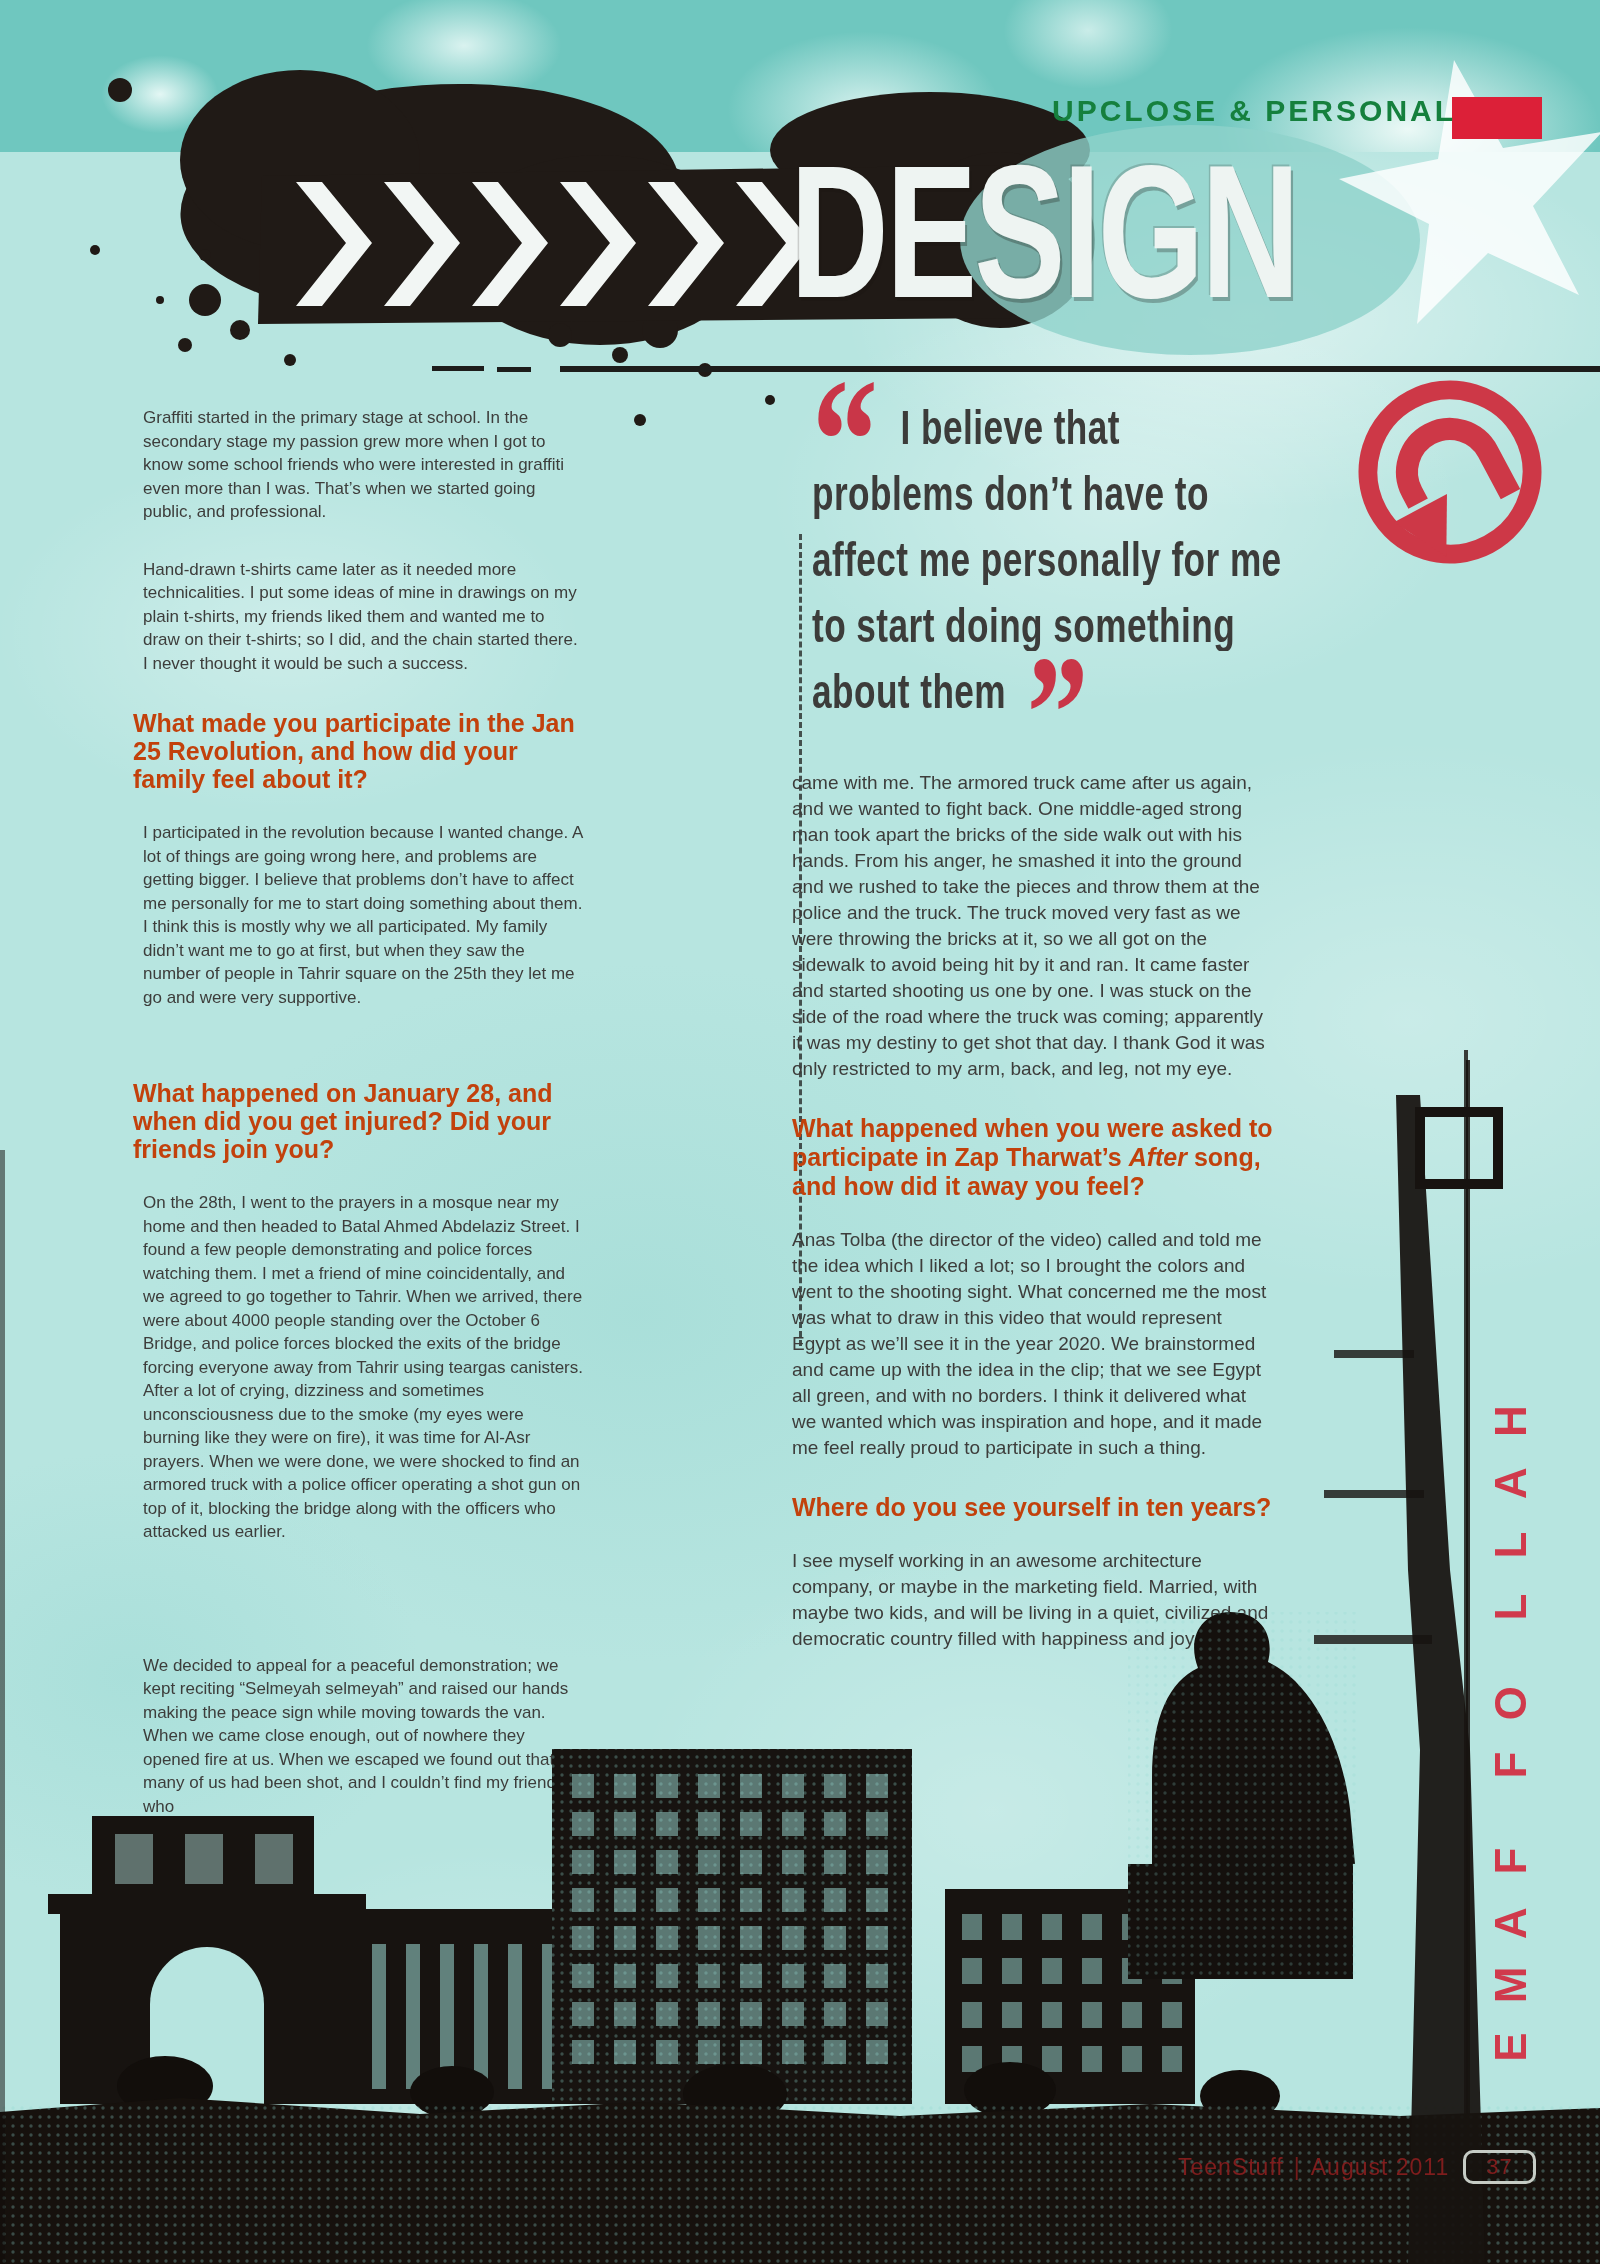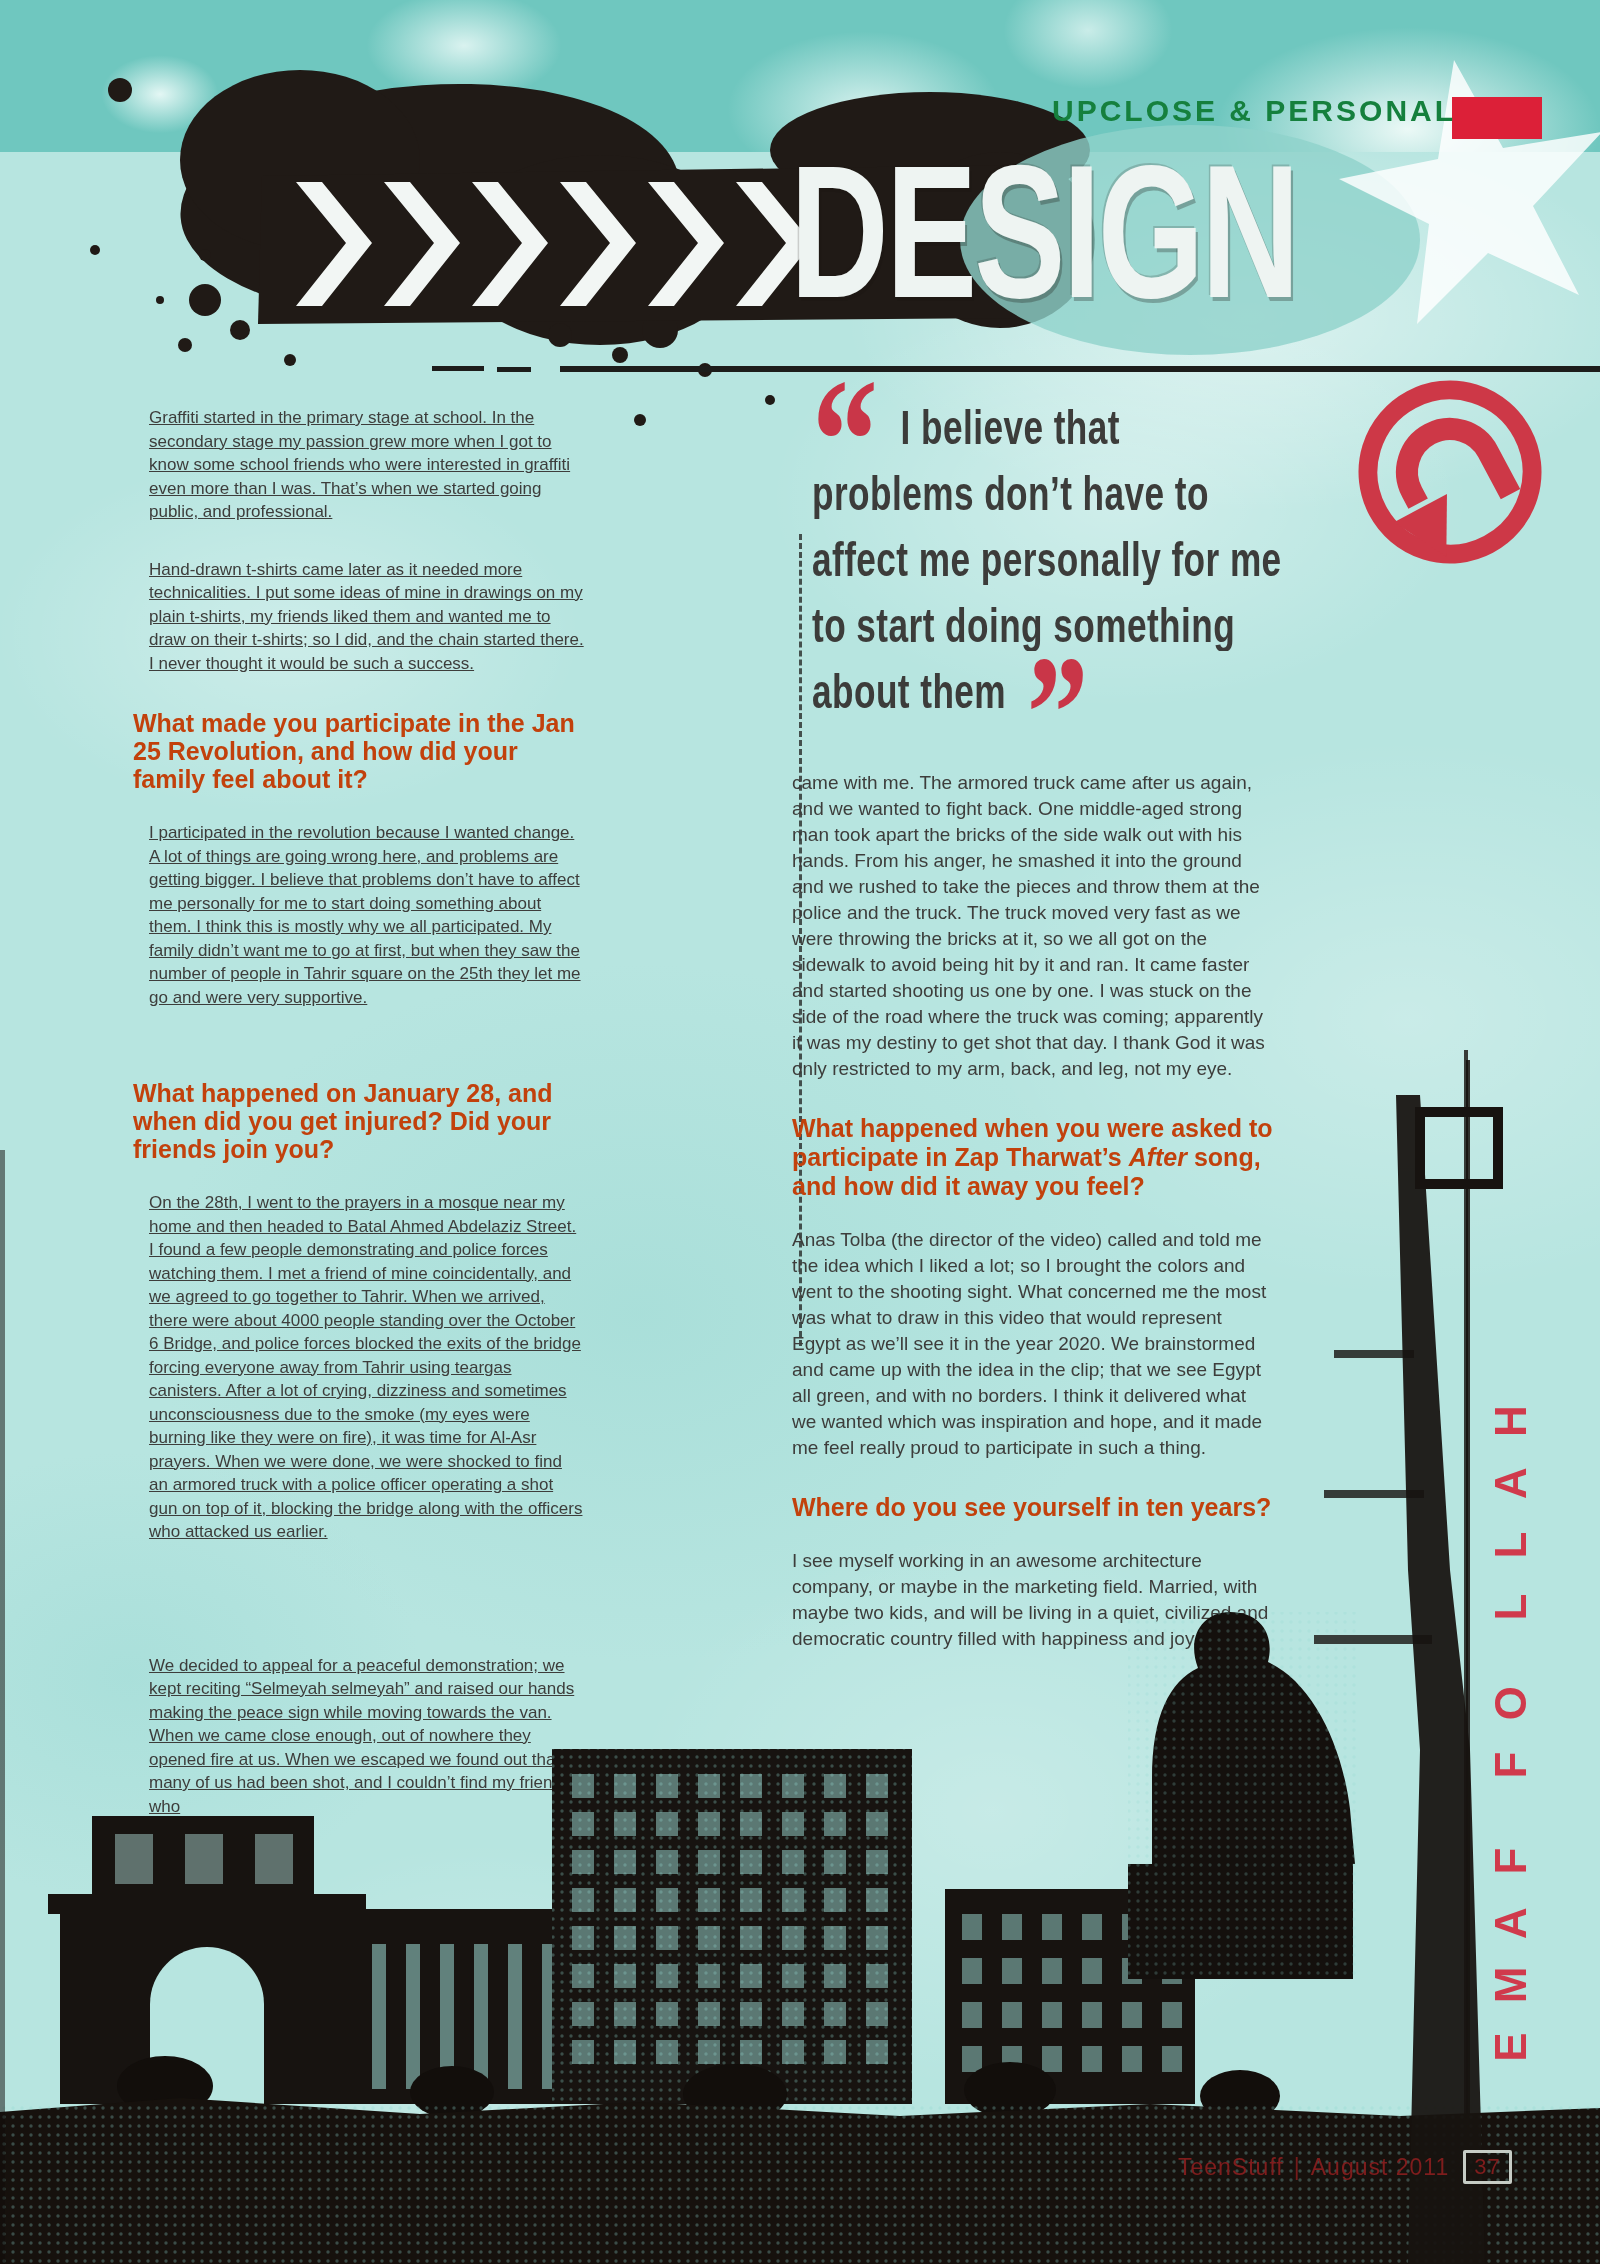--- a/index.html
+++ b/index.html
@@ -31,21 +31,21 @@
     font-weight:900;font-size:30px;letter-spacing:3px;color:#15803d;}
 
   .design{position:absolute;left:790px;top:136px;z-index:3;
     font-weight:900;font-size:190px;line-height:190px;letter-spacing:-4px;
     color:#eef4f2;transform:scaleX(.72);transform-origin:left top;
     text-shadow:3px 4px 0 rgba(26,21,17,.28), -2px -2px 0 rgba(26,21,17,.18);}
 
   
   .leftcol{position:absolute;left:133px;top:406px;width:452px;z-index:4;
     color:#3d3d3b;font-size:17px;line-height:23.5px;}
-  .leftcol p{margin:0 0 34px 16px;text-decoration:underline;}
+  .leftcol p{margin:0 0 34px 10px;}
   .leftcol .mt-lg{margin-top:70px;}
   .leftcol .mt-xl{margin-top:110px;}
   .q{color:#c2410c;font-weight:800;font-size:25px;line-height:28px;margin:10px 0 28px 0;}
 
   .rightcol{position:absolute;left:792px;top:770px;width:482px;z-index:4;
     color:#3d3d3b;font-size:19px;line-height:26px;}
   .rightcol p{margin:0 0 32px 0;}
   .rightcol .q{font-size:25px;line-height:29px;margin:26px 0 26px 0;}
 
   
@@ -71,22 +71,22 @@
 
   
   .hall{position:absolute;left:1486px;top:1390px;z-index:8;width:56px;}
   .vchar{display:block;height:62px;transform:rotate(-90deg);
     font-weight:800;font-size:44px;color:#d03a4c;text-align:center;line-height:56px;}
   .vspace{display:block;height:34px;}
 
   .footer{position:absolute;left:1178px;top:2150px;z-index:7;color:#7f1d1d;
     font-size:23px;display:flex;align-items:center;letter-spacing:1px;}
   .footer .sep{margin:0 10px;opacity:.9;}
-  .badge{display:inline-block;margin-left:14px;padding:1px 8px;border:3px solid #c6ccc5;
-    border-radius:2px;font-size:22px;}
+  .badge{display:inline-block;margin-left:14px;padding:1px 20px;border:3px solid #c6ccc5;
+    border-radius:10px;font-size:22px;}
 </style>
 </head>
 <body>
 
 <div class="page">
   <div class="mottle"></div>
   <div class="top-band"></div>
 
   <svg class="hdr-svg" width="1600" height="790" viewBox="0 0 1600 790">
 

